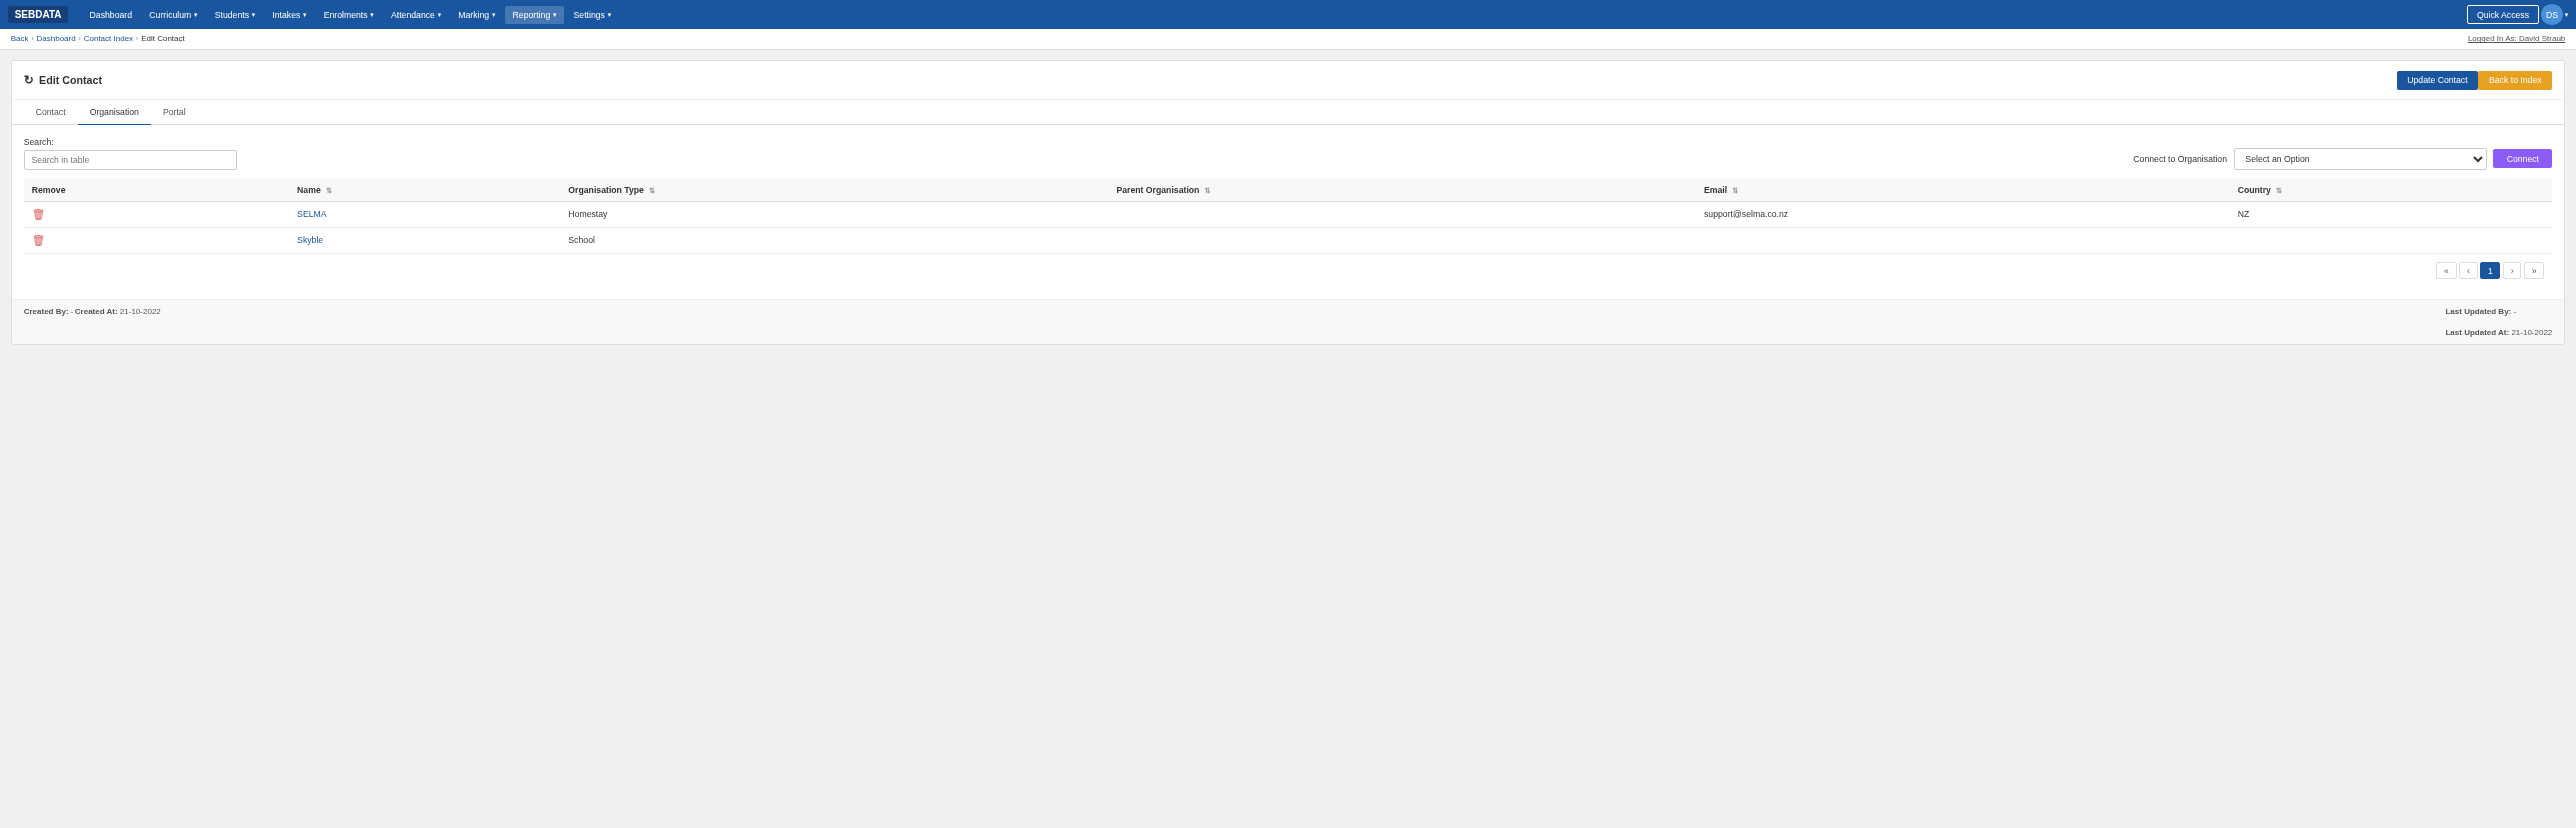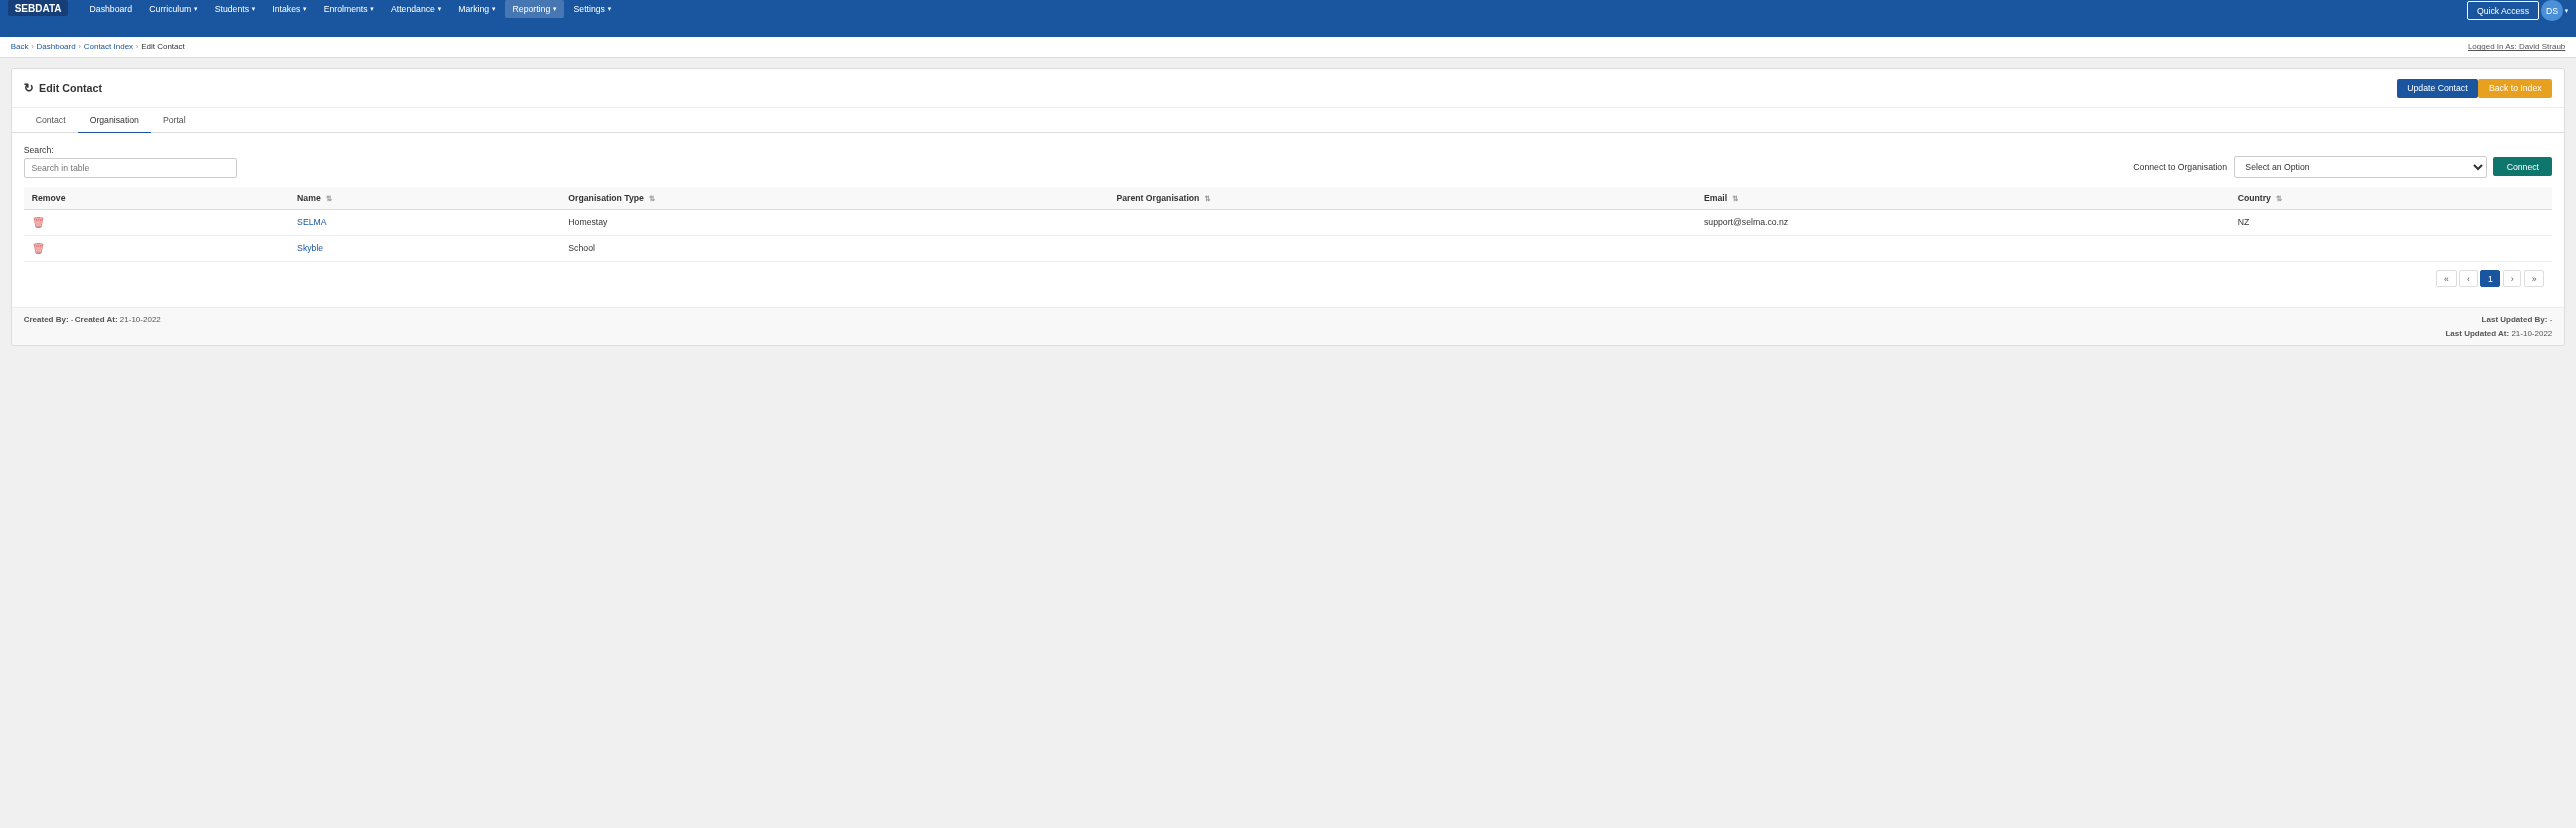--- a/index.html
+++ b/index.html
@@ -2,23 +2,23 @@
 <html style="font-size:10.7px"><head>
   <meta charset="utf-8">
   <style>
     * { box-sizing: border-box; margin: 0; padding: 0; }
     body { font-family: Arial, sans-serif; font-size: 8.7px; background: #f0f0f0; color: #333; }
 
     
     .navbar {
       background: #1a56a0;
       display: flex;
-      align-items: flex-start;
-      height: 37px;
-      padding: 0 8px;
+      align-items: center;
+      height: 29px;
+      padding: 12px 8px;
     }
     .navbar-brand {
       color: white;
       font-weight: bold;
       font-size: 10px;
       margin-right: 13.3px;
       background: #163f7a;
       padding: 2.7px 6.7px;
       border-radius: 2px;
     }
@@ -186,21 +186,21 @@
       border-radius: 2px;
       padding: 4px 6.7px;
       font-size: 8.7px;
       width: 253px;
       color: #333;
       background: white;
       cursor: pointer;
       appearance: auto;
     }
     .btn-connect {
-      background: #0f766e;
+      background: #8b5cf6;
       color: white;
       border: none;
       padding: 4.7px 13.3px;
       border-radius: 2px;
       cursor: pointer;
       font-size: 8.7px;
       white-space: nowrap;
     }
 
     
@@ -266,21 +266,21 @@
     .card-footer {
       background: #f8f8f8;
       border-top: 0.7px solid #eee;
       padding: 6.7px 12px;
       display: flex;
       justify-content: space-between;
       font-size: 8px;
       color: #555;
     }
     .footer-left { display: flex; flex-direction: row; gap: 1.3px; }
-    .footer-right { display: flex; flex-direction: column; gap: 5px; text-align: right; }
+    .footer-right { display: flex; flex-direction: column; gap: 12px; text-align: left; }
   </style>
 </head>
 <body>
 
 <nav class="navbar">
   <div class="navbar-brand">SEBDATA</div>
   <div class="navbar-links">
     <div class="navbar-item">
       <span>Dashboard</span>
     </div>

